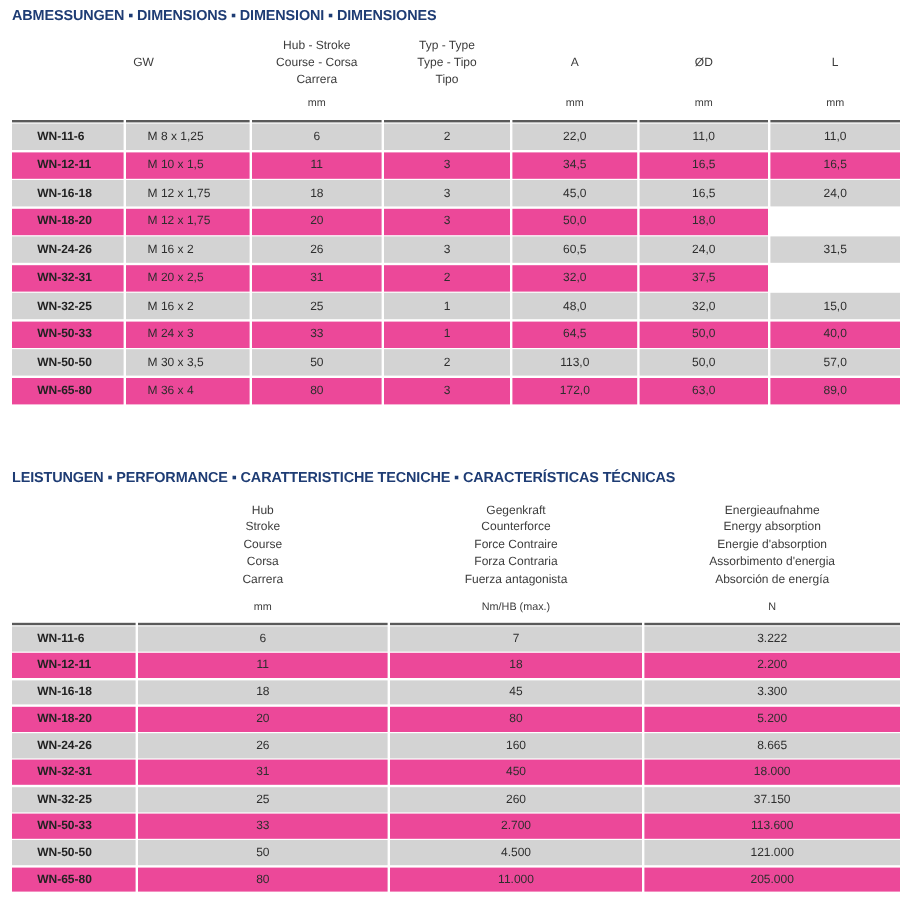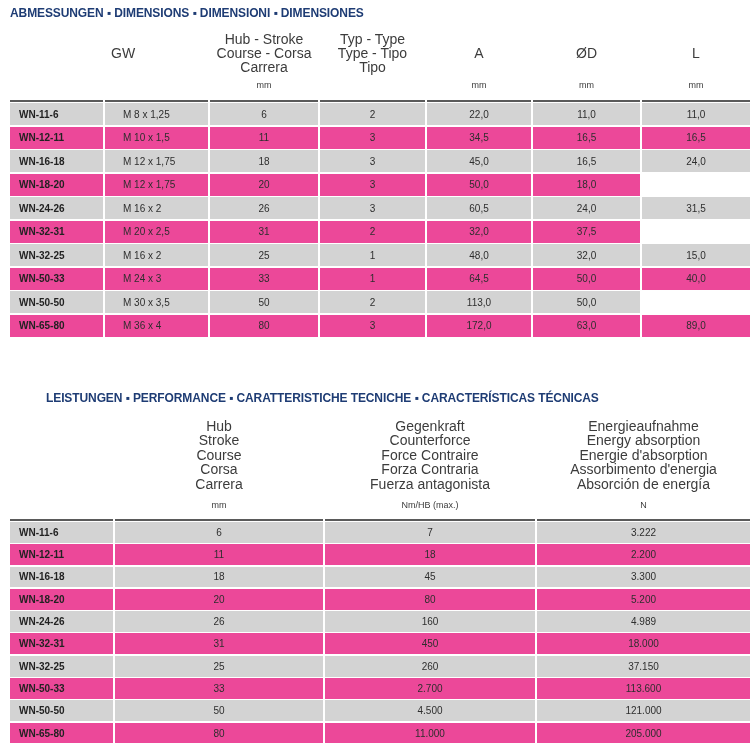--- a/index.html
+++ b/index.html
@@ -7,37 +7,37 @@
   body {
     position:relative; background:#ffffff; overflow:hidden;
     font-family:"Liberation Sans", sans-serif;
   }
   .title {
     position:absolute; left:10px;
     font-size:12px; font-weight:bold; letter-spacing:-0.1px;
     color:#1e3c74; white-space:nowrap;
   }
   .t1-title { top:6px; }
-  .t2-title { top:391px;margin-left:36px; }
+  .t2-title { top:391px; }
 
   
   .grid7 {
     position:absolute; left:10px; width:740px;
     display:grid; grid-template-columns:93px 103px 108px 105px 104px 107px 108px;
     column-gap:2px;
   }
   
   .grid4 {
     position:absolute; left:10px; width:740px;
     display:grid; grid-template-columns:103px 208px 210px 213px;
     column-gap:2px;
   }
 
   .hdr {
-    font-size:14px; color:#3c3c3c; text-align:center;
+    font-size:10px; color:#3c3c3c; text-align:center;
     white-space:pre-line; line-height:14px; align-self:center;
   }
   .t1-header { top:30px; height:46px; }
   .t2-header { top:417px; height:76px; }
   .t2-header .hdr { line-height:14.5px; }
   .gwhdr { text-align:left; padding-left:6px; }
 
   .unit {
     font-size:9px; color:#3c3c3c; text-align:center;
   }
@@ -60,21 +60,21 @@
     display:grid; grid-template-columns:103px 208px 210px 213px;
     column-gap:2px; height:20.8px; margin-bottom:1.5px;
   }
   .cell {
     font-size:10px; color:#2e2e2e;
     display:flex; align-items:center; justify-content:center;
     overflow:hidden; white-space:nowrap;
   }
   .rowdark  .cell { background:#d3d3d3; }
   .rowlight .cell { background:#ec4899; }
-  .col-code { font-weight:bold; justify-content:flex-start; padding-left:9px; color:#222; }
+  .col-code { font-weight:bold; justify-content:flex-start; padding-left:21px; color:#222; }
   .col-gw   { justify-content:flex-start; padding-left:18px; }
 </style>
 </head>
 <body>
 
 <div class="title t1-title">ABMESSUNGEN ▪ DIMENSIONS ▪ DIMENSIONI ▪ DIMENSIONES</div>
 
 <div class="grid7 t1-header">
   <div></div>
   <div class="hdr gwhdr">GW</div>
@@ -180,20 +180,21 @@
       <div class="cell col-d">50,0</div>
       <div class="cell col-l">40,0</div>
     </div>
     <div class="row rowdark">
       <div class="cell col-code">WN-50-50</div>
       <div class="cell col-gw">M 30 x 3,5</div>
       <div class="cell col-stroke">50</div>
       <div class="cell col-type">2</div>
       <div class="cell col-a">113,0</div>
       <div class="cell col-d">50,0</div>
+      <div class="cell col-l">57,0</div>
     </div>
     <div class="row rowlight">
       <div class="cell col-code">WN-65-80</div>
       <div class="cell col-gw">M 36 x 4</div>
       <div class="cell col-stroke">80</div>
       <div class="cell col-type">3</div>
       <div class="cell col-a">172,0</div>
       <div class="cell col-d">63,0</div>
       <div class="cell col-l">89,0</div>
     </div>
@@ -256,21 +257,21 @@
     <div class="row rowlight">
       <div class="cell col-code">WN-18-20</div>
       <div class="cell col-stroke">20</div>
       <div class="cell col-energy">80</div>
       <div class="cell col-force">5.200</div>
     </div>
     <div class="row rowdark">
       <div class="cell col-code">WN-24-26</div>
       <div class="cell col-stroke">26</div>
       <div class="cell col-energy">160</div>
-      <div class="cell col-force">4.989</div>
+      <div class="cell col-force">8.665</div>
     </div>
     <div class="row rowlight">
       <div class="cell col-code">WN-32-31</div>
       <div class="cell col-stroke">31</div>
       <div class="cell col-energy">450</div>
       <div class="cell col-force">18.000</div>
     </div>
     <div class="row rowdark">
       <div class="cell col-code">WN-32-25</div>
       <div class="cell col-stroke">25</div>

